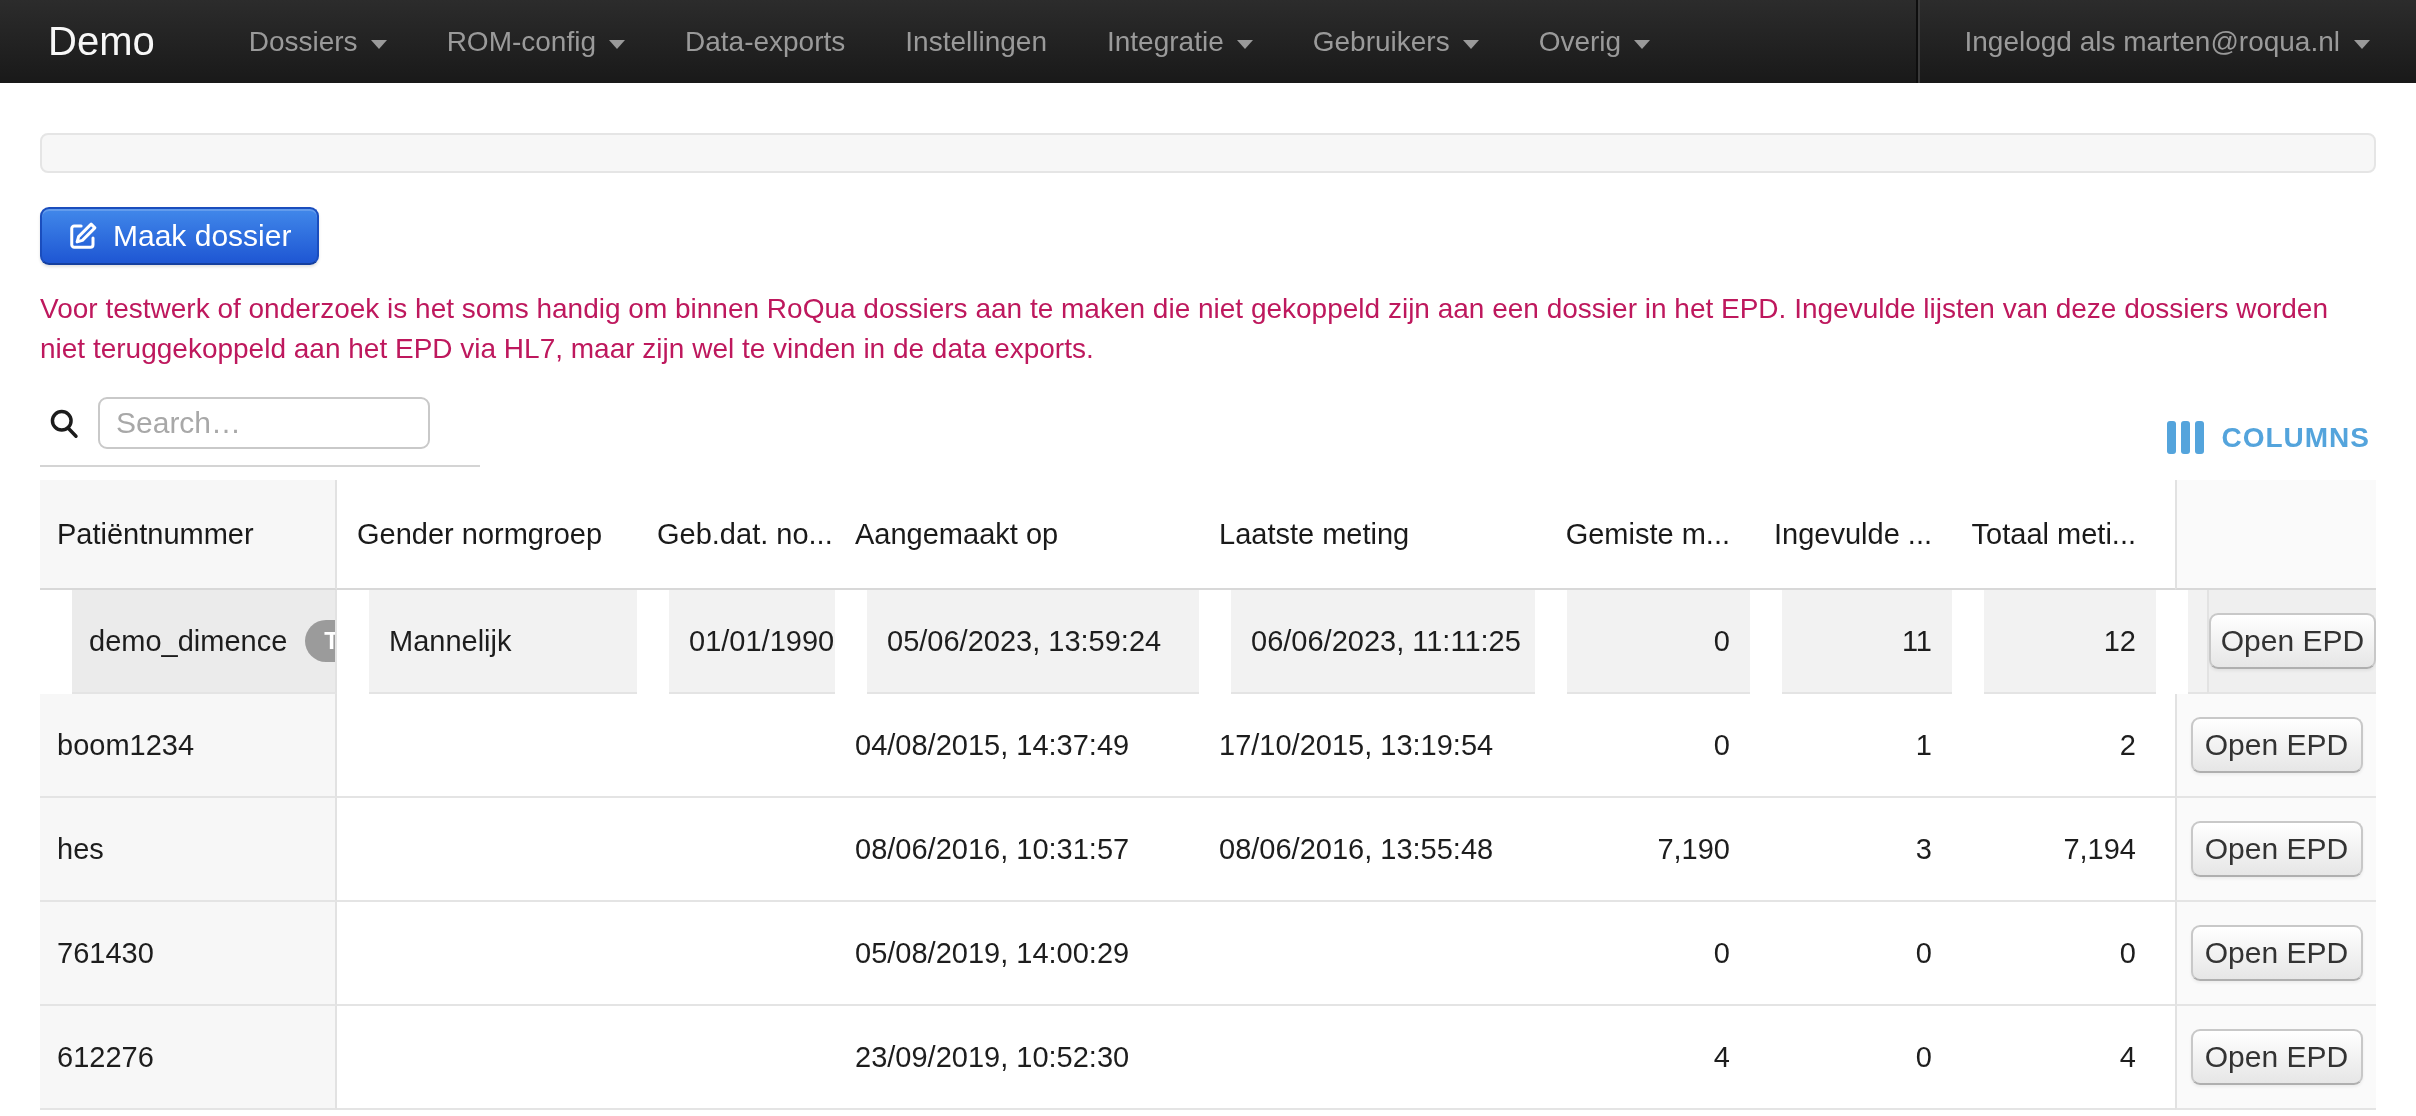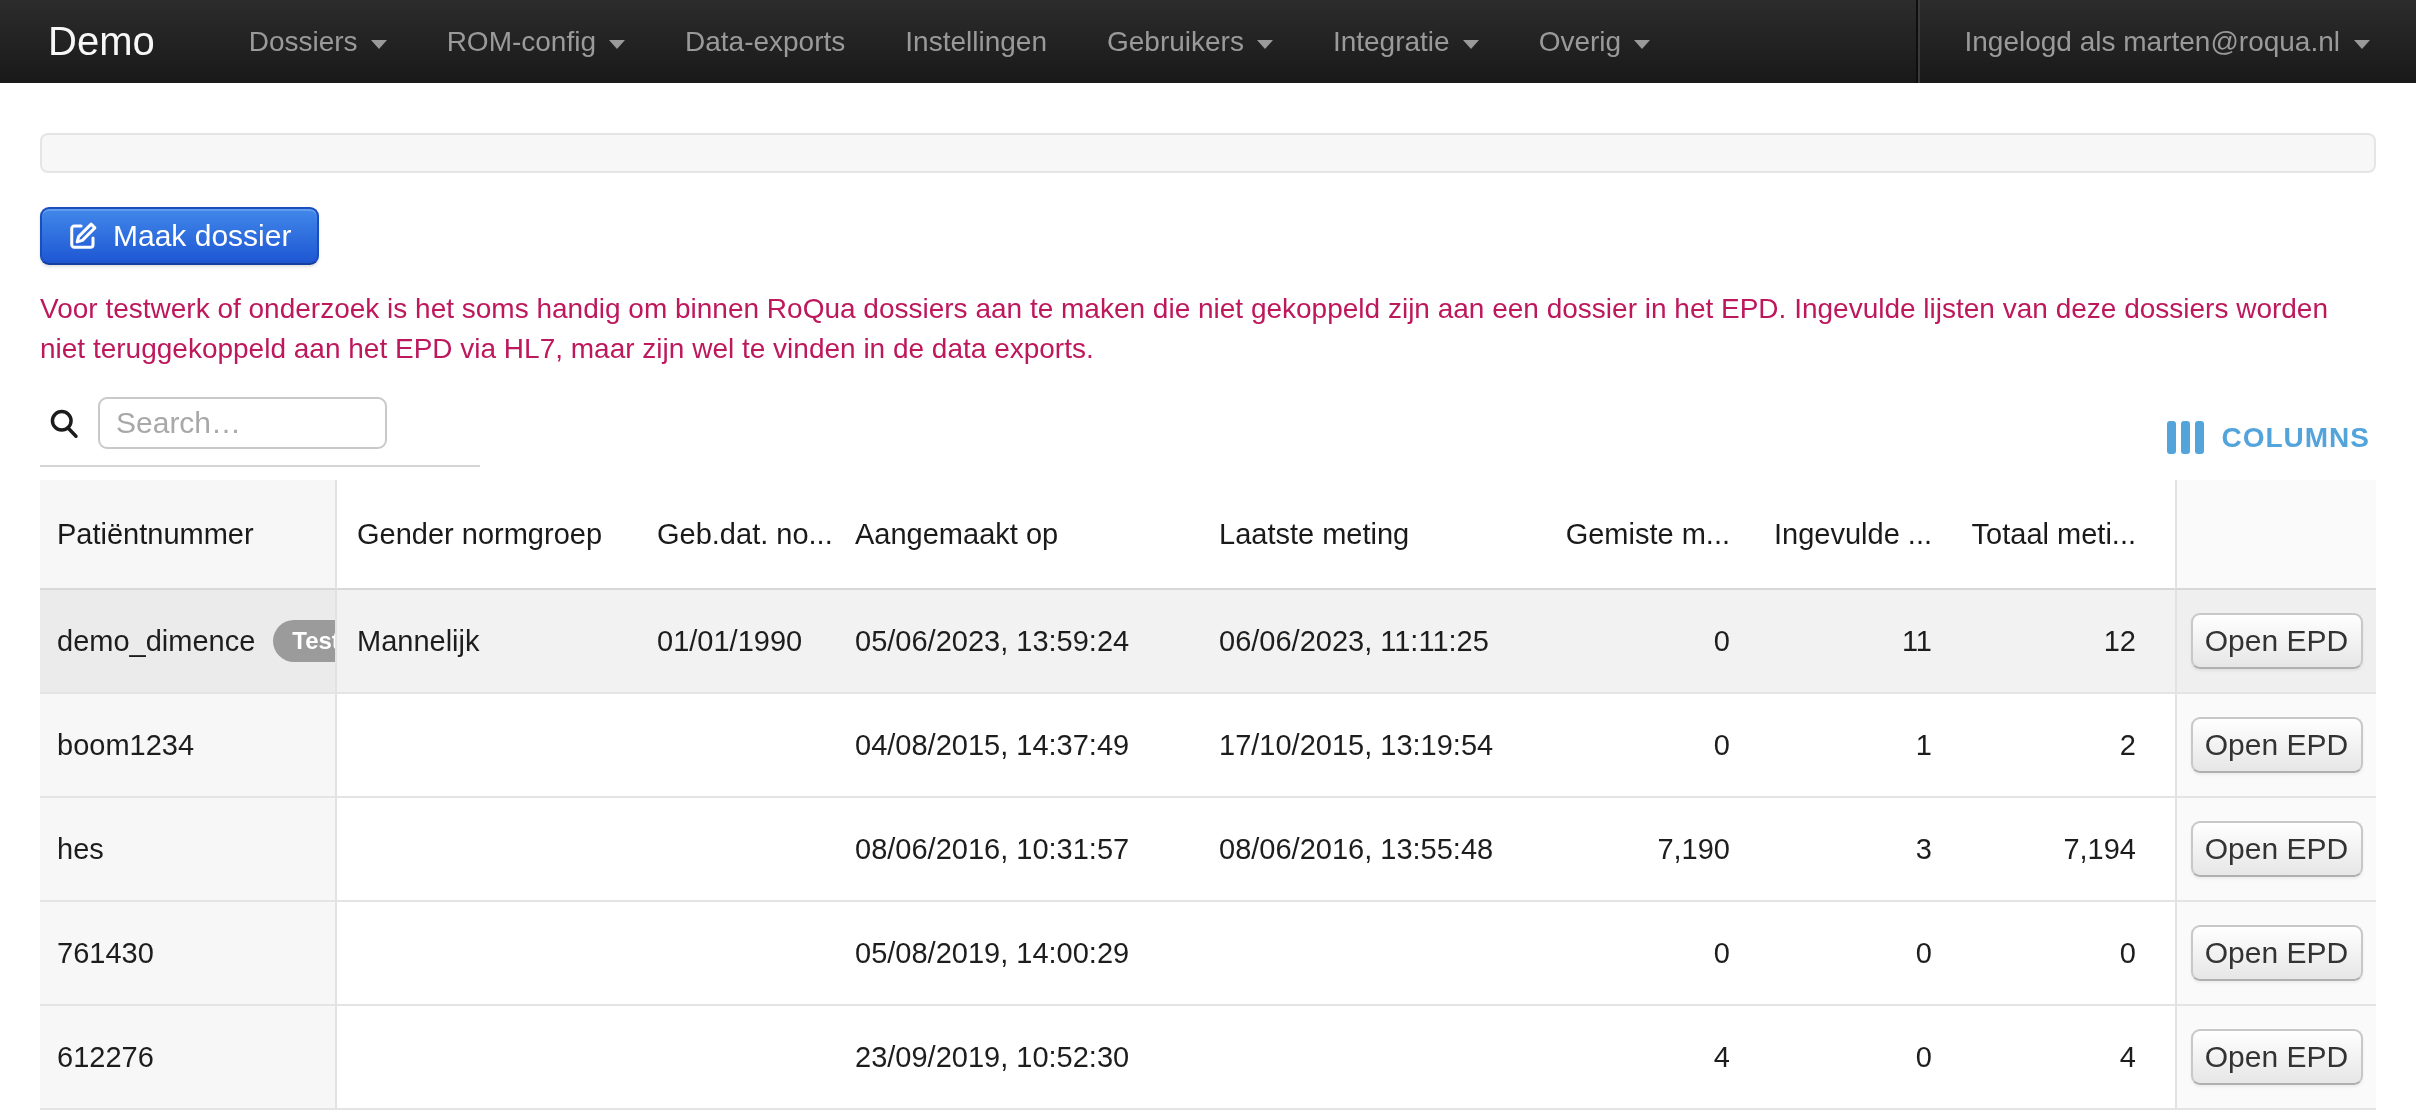--- a/index.html
+++ b/index.html
@@ -57,21 +57,21 @@
   }
 
   
   .toolbar { margin-top:28px; display:flex; justify-content:space-between; align-items:flex-start; }
   .search-wrap {
     display:flex; align-items:center; gap:16px;
     width:440px; padding:0 0 16px 6px;
     border-bottom:2px solid #d4d4d4;
   }
   .search-input {
-    width:289px; height:52px; padding:0 16px;
+    width:332px; height:52px; padding:0 16px;
     border:2px solid #c9c9c9; border-radius:9px;
     font-size:30px; color:#333; outline:none; font-family:inherit;
   }
   .search-input::placeholder { color:#a8a8a8; }
   .columns-btn {
     display:flex; align-items:center; gap:17px; margin-top:24px; margin-right:6px;
     background:none; border:none; cursor:pointer;
     color:#54a4dc; font-size:28px; letter-spacing:1px; font-family:inherit;font-weight:bold;
   }
   .columns-icon { display:flex; gap:5px; align-items:center; }
@@ -87,21 +87,21 @@
     display:flex; align-items:center; padding:0 20px;
     font-size:29px; color:#1d1d1d; overflow:hidden; white-space:nowrap;
     background:#ffffff;
   }
   .cell.num { justify-content:flex-end; }
   .cell.c1 { padding-left:17px; background:#f7f7f7; border-right:2px solid #e2e2e2; }
   .cell.c10 { background:#fafafa; border-left:2px solid #e2e2e2; justify-content:center; padding:0; }
   .thead .cell { height:110px; border-bottom:2px solid #d8d8d8; color:#1a1a1a; cursor:pointer; }
   .thead .cell.c9, .thead .cell.c10 { cursor:default; }
   .tbody .cell { height:104px; border-bottom:2px solid #e4e4e4; }
-  .row-hl .cell { background:#f2f2f2; }
+  .row-hl .cell { background:#f2f2f2;margin-left:32px; }
   .row-hl .cell.c1 { background:#ebebeb; }
   .row-hl .cell.c10 { background:#efefef; }
   .badge {
     flex:none; margin-left:18px; padding:7px 19px; border-radius:999px;
     background:#9b9b9b; color:#ffffff; font-size:24px; font-weight:bold;
   }
   .open-epd {
     width:172px; height:56px; border-radius:9px;
     background:linear-gradient(#ffffff,#e6e6e6);
     border:2px solid #c8c8c8; border-bottom-color:#afafaf;
@@ -123,25 +123,25 @@
       <span>ROM-config</span>
       <span class="caret"></span>
     </div>
     <div class="nav-item">
       <span>Data-exports</span>
     </div>
     <div class="nav-item">
       <span>Instellingen</span>
     </div>
     <div class="nav-item">
+      <span>Integratie</span>
+      <span class="caret"></span>
+    </div>
+    <div class="nav-item">
       <span>Gebruikers</span>
-      <span class="caret"></span>
-    </div>
-    <div class="nav-item">
-      <span>Integratie</span>
       <span class="caret"></span>
     </div>
     <div class="nav-item">
       <span>Overig</span>
       <span class="caret"></span>
     </div>
   </div>
   <div class="nav-right">
     <div class="nav-divider"></div>
     <div class="user-menu">

